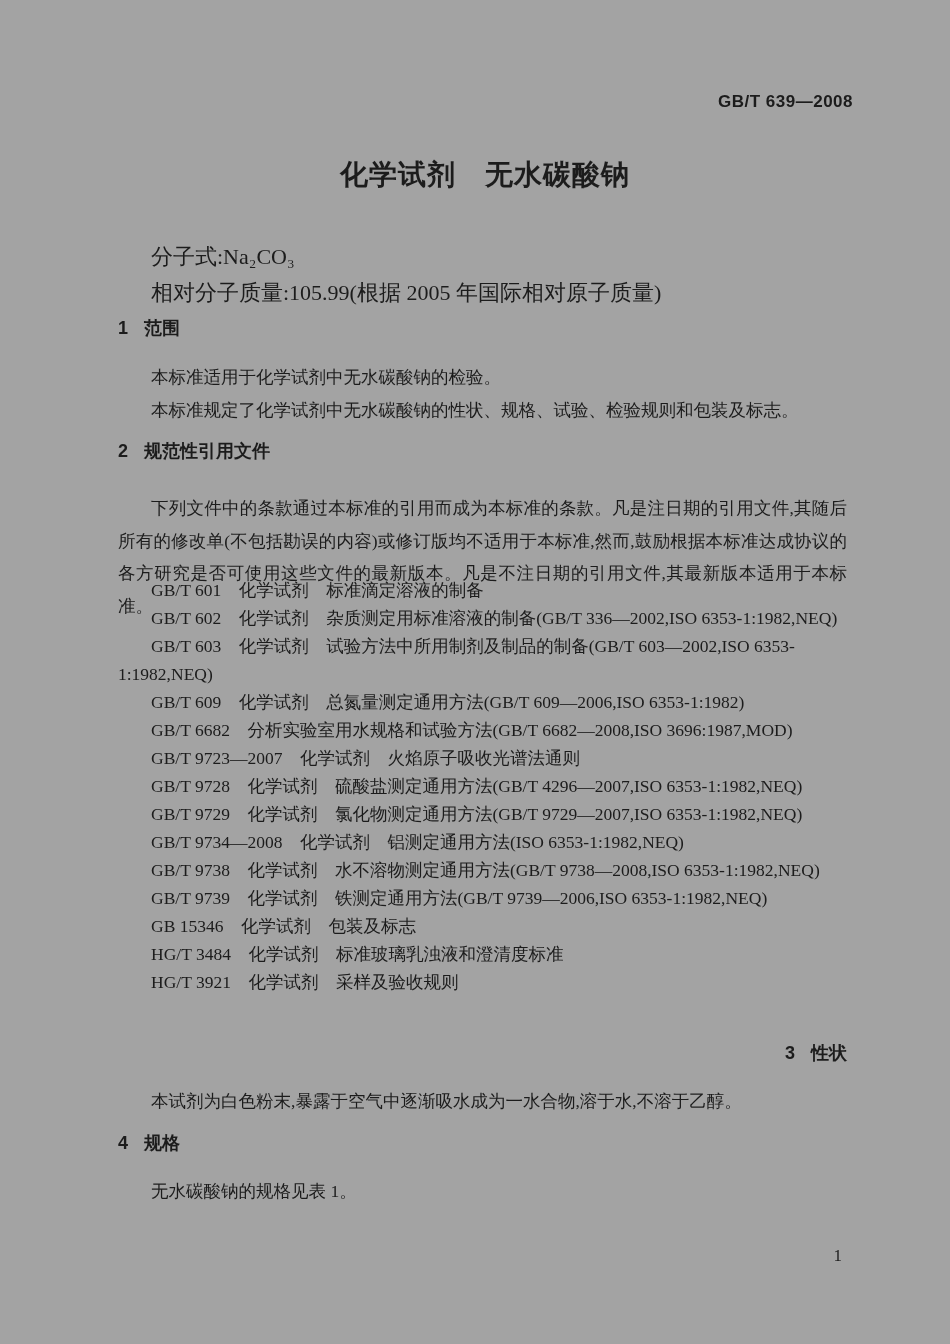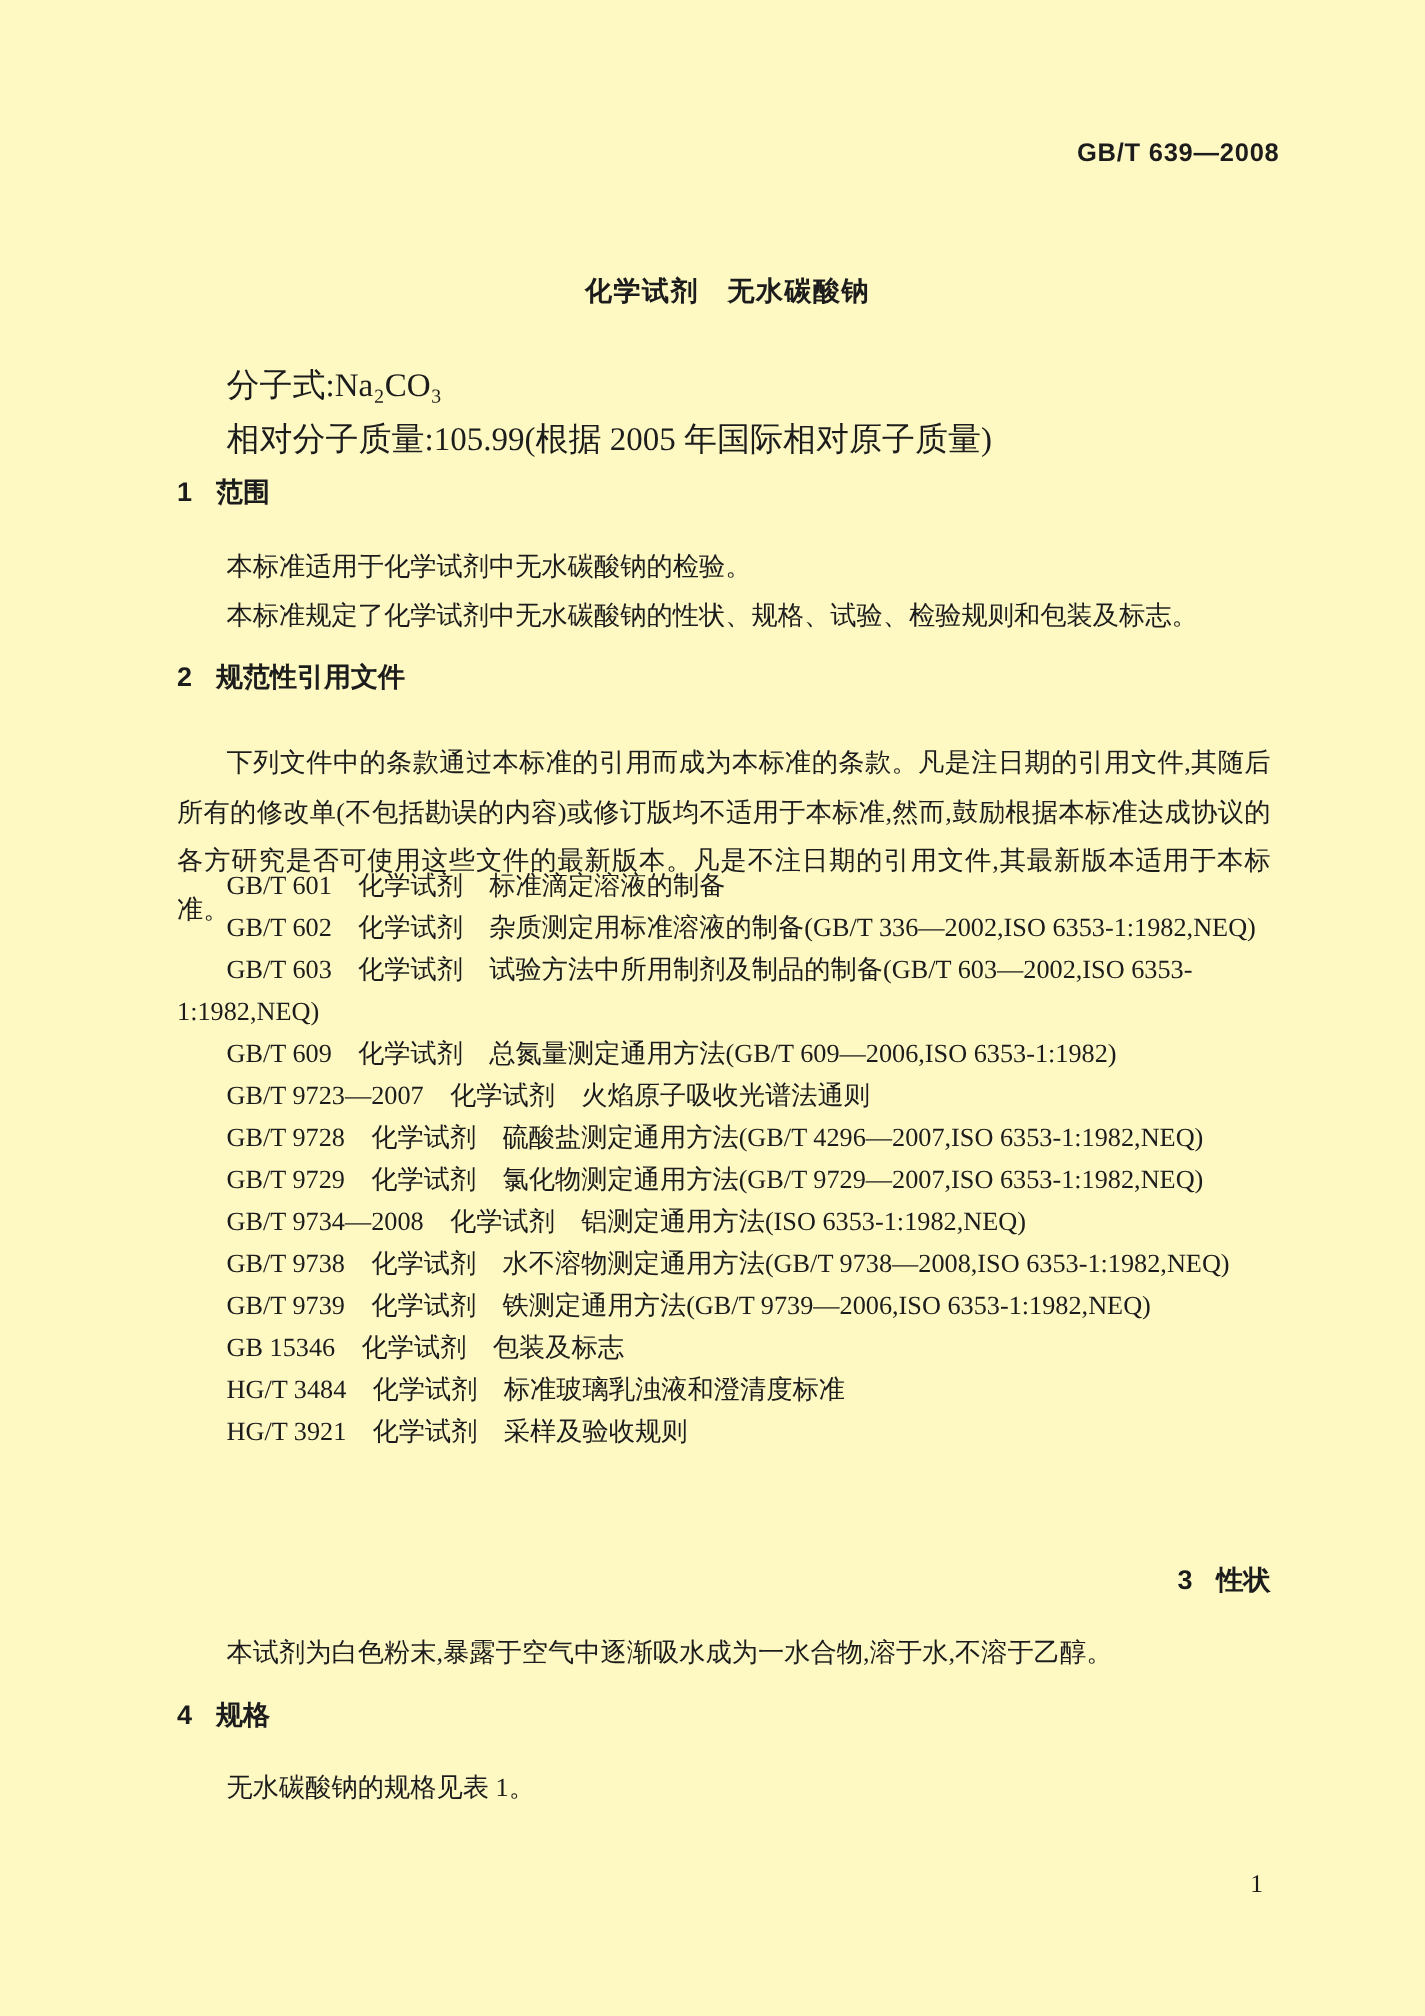--- a/index.html
+++ b/index.html
@@ -7,42 +7,42 @@
     padding: 0;
     width: 950px;
     height: 1344px;
     overflow: hidden;
     background: #f7f7f5;
   }
   .page {
     position: relative;
     width: 950px;
     height: 1344px;
-    background: #fef9c3;
+    background: #a3a3a3;
     color: #1c1c1c;
     font-family: "Liberation Serif", "DejaVu Serif", serif;
   }
   .std-header {
     position: absolute;
     top: 92px;
     right: 97px;
     font-family: "Liberation Sans", "DejaVu Sans", sans-serif;
     font-weight: bold;
     font-size: 17px;
     letter-spacing: 0.5px;
   }
   .doc-title {
     position: absolute;
-    top: 177px;
+    top: 158px;
     left: 20px;
     width: 930px;
     text-align: center;
     font-family: "Liberation Sans", "DejaVu Sans", sans-serif;
     font-weight: bold;
-    font-size: 18px;
+    font-size: 28px;
     line-height: 34px;
     letter-spacing: 1px;
   }
   .block {
     position: absolute;
     left: 118px;
     width: 729px;
   }
   .intro-line {
     font-size: 22px;
@@ -101,20 +101,21 @@
     <span class="sec-num">2</span><span>规范性引用文件</span>
   </div>
   <div class="block" style="top:492px;">
       <div class="para">下列文件中的条款通过本标准的引用而成为本标准的条款。凡是注日期的引用文件,其随后所有的修改单(不包括勘误的内容)或修订版均不适用于本标准,然而,鼓励根据本标准达成协议的各方研究是否可使用这些文件的最新版本。凡是不注日期的引用文件,其最新版本适用于本标准。</div>
     </div>
   <div class="block" style="top:576px;">
       <div class="ref">GB/T 601　化学试剂　标准滴定溶液的制备</div>
       <div class="ref">GB/T 602　化学试剂　杂质测定用标准溶液的制备(GB/T 336—2002,ISO 6353-1:1982,NEQ)</div>
       <div class="ref">GB/T 603　化学试剂　试验方法中所用制剂及制品的制备(GB/T 603—2002,ISO 6353-1:1982,NEQ)</div>
       <div class="ref">GB/T 609　化学试剂　总氮量测定通用方法(GB/T 609—2006,ISO 6353-1:1982)</div>
+      <div class="ref">GB/T 6682　分析实验室用水规格和试验方法(GB/T 6682—2008,ISO 3696:1987,MOD)</div>
       <div class="ref">GB/T 9723—2007　化学试剂　火焰原子吸收光谱法通则</div>
       <div class="ref">GB/T 9728　化学试剂　硫酸盐测定通用方法(GB/T 4296—2007,ISO 6353-1:1982,NEQ)</div>
       <div class="ref">GB/T 9729　化学试剂　氯化物测定通用方法(GB/T 9729—2007,ISO 6353-1:1982,NEQ)</div>
       <div class="ref">GB/T 9734—2008　化学试剂　铝测定通用方法(ISO 6353-1:1982,NEQ)</div>
       <div class="ref">GB/T 9738　化学试剂　水不溶物测定通用方法(GB/T 9738—2008,ISO 6353-1:1982,NEQ)</div>
       <div class="ref">GB/T 9739　化学试剂　铁测定通用方法(GB/T 9739—2006,ISO 6353-1:1982,NEQ)</div>
       <div class="ref">GB 15346　化学试剂　包装及标志</div>
       <div class="ref">HG/T 3484　化学试剂　标准玻璃乳浊液和澄清度标准</div>
       <div class="ref">HG/T 3921　化学试剂　采样及验收规则</div>
     </div>

